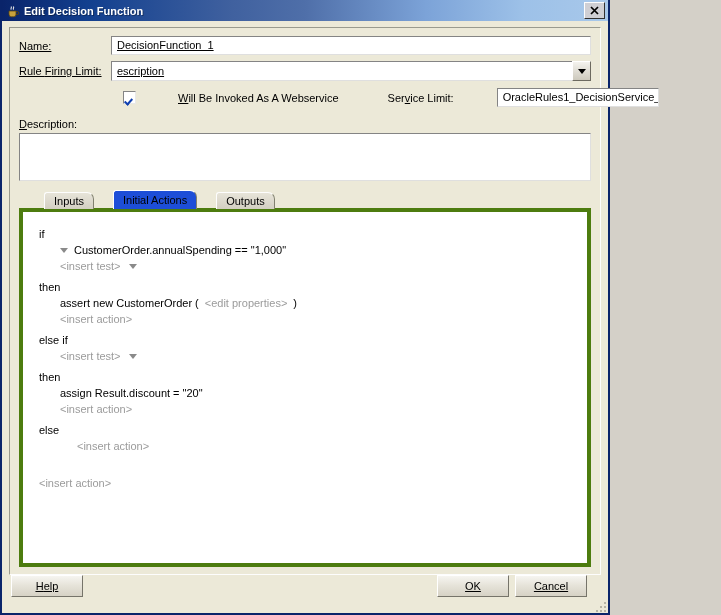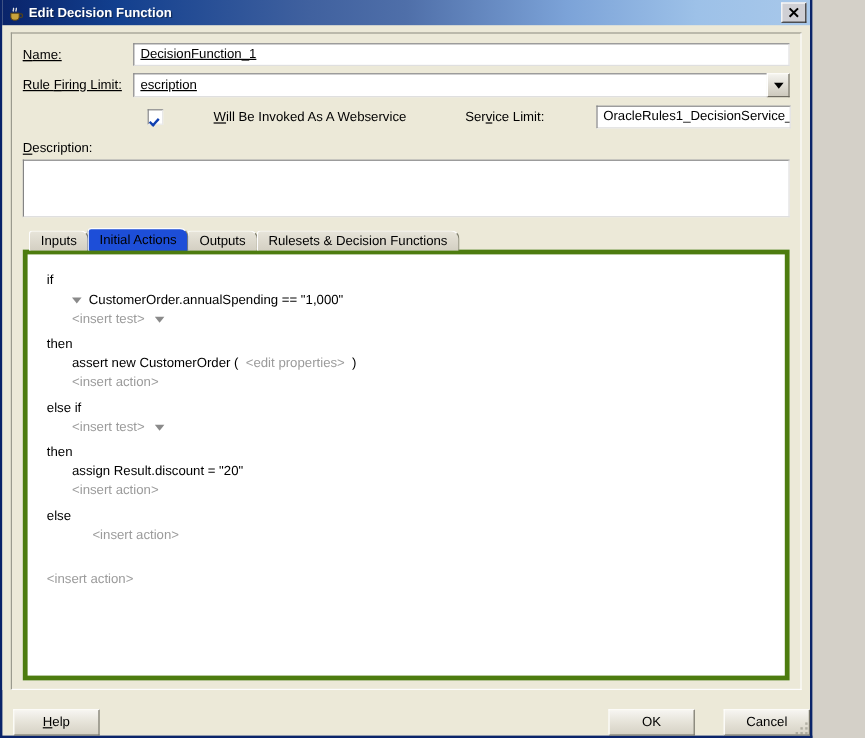--- a/index.html
+++ b/index.html
@@ -10,21 +10,21 @@
     overflow: hidden;
     background: #d4d0c8;
     font-family: "Liberation Sans", sans-serif;
     font-size: 11px;
     color: #000;
   }
 
   
   .window {
     position: relative;
-    width: 677px; height: 615px;
+    width: 610px; height: 615px;
     background: #ece9d8;
     border: 2px solid #0a246a;
     border-top: 0;
     display: flex;
     flex-direction: column;
   }
 
   
   .titlebar {
     height: 21px;
@@ -216,20 +216,21 @@
     border-bottom: 0;
     border-radius: 3px 7px 0 0;
     padding: 0 9px;
     font-size: 11px;
     line-height: 16px;
     color: #000;
     margin-right: -1px;
     cursor: pointer;
     white-space: nowrap;
     position: relative;
+    margin-left: 20px;
   }
   .tab.active {
     height: 19px;
     line-height: 18px;
     background: #1d4ed8;
     border-color: #fdfdfd #81806f transparent #fdfdfd;
     z-index: 3;
     font-weight: normal;
   }
 
@@ -269,38 +270,39 @@
     cursor: pointer;
   }
   .tri-grey.after { margin-right: 0; margin-left: 8px; }
   .sp { display: inline-block; width: 6px; }
 
   
   .buttonbar {
     flex: 0 0 auto;
     height: 38px;
     display: flex;
-    align-items: flex-end;
-    padding: 0 0 0 9px;
-    position: relative;
+    align-items: flex-start;
+    padding: 0 21px 0 9px;
+    position: relative;
+    text-decoration: underline;
   }
   .btn {
     min-width: 72px;
     height: 22px;
     background: linear-gradient(to bottom,#f6f5f1 0%, #e6e3d9 48%, #d6d2c5 100%);
     border: 1px solid;
     border-color: #ffffff #76746a #76746a #ffffff;
     font-family: "Liberation Sans", sans-serif;
     font-size: 11px;
     color: #000;
     cursor: pointer;
     padding: 0 10px;
   }
   .spacer { flex: 1 1 auto; }
-  .btn-ok { margin-right: 24px; }
+  .btn-ok { margin-right: 6px; }
   .grip {
     position: absolute;
     right: 2px; bottom: 1px;
     width: 12px; height: 12px;
     opacity: .55;
   }
   .grip i {
     position: absolute;
     width: 2px; height: 2px;
     background: #8a897d;
@@ -358,21 +360,20 @@
         <span class="cb-label"><u>S</u><span>tateless</span></span>
       </div>
 
       <div class="desc-label"><u>D</u><span>escription:</span></div>
       <div class="desc-area"></div>
 
       <div class="tabstrip">
         <div class="tab">Inputs</div>
         <div class="tab active">Initial Actions</div>
         <div class="tab">Outputs</div>
-        <div class="tab">Rulesets &amp; Decision Functions</div>
       </div>
 
       <div class="tabbody">
         <div class="rule">
 
           <div class="rline">
             <span class="kw">if</span>
           </div>
 
           <div class="rline ind1">

